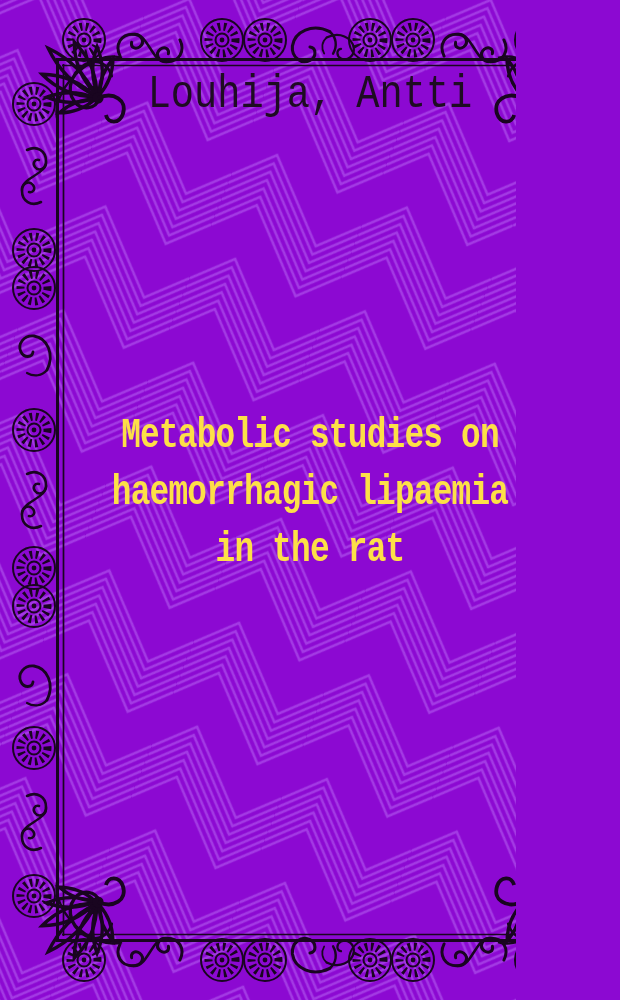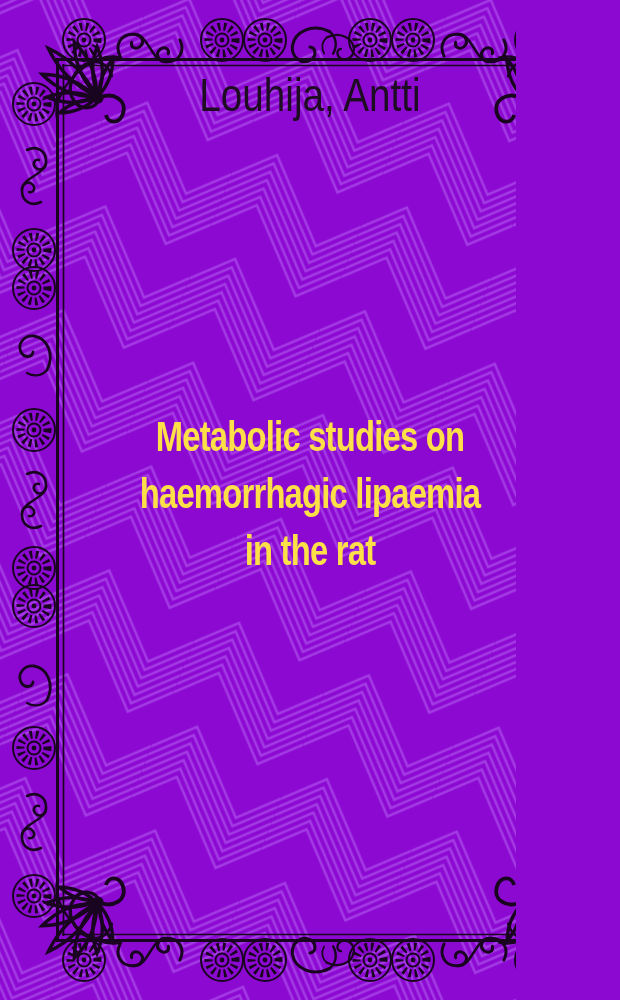--- a/index.html
+++ b/index.html
@@ -6,20 +6,21 @@
   body {
     width: 620px; height: 1000px;
     overflow: hidden;
     font-family: "Liberation Sans", sans-serif;
     background: #8C09D2;
   }
   .cover {
     position: relative;
     width: 516px; height: 1000px;
     overflow: hidden;
+    font-family: Liberation Mono, monospace;
   }
   .bg-svg, .frame-svg {
     position: absolute;
     left: 0; top: 0;
     width: 620px; height: 1000px;
     display: block;
   }
   .author {
     position: absolute;
     top: 70px; left: 0;

